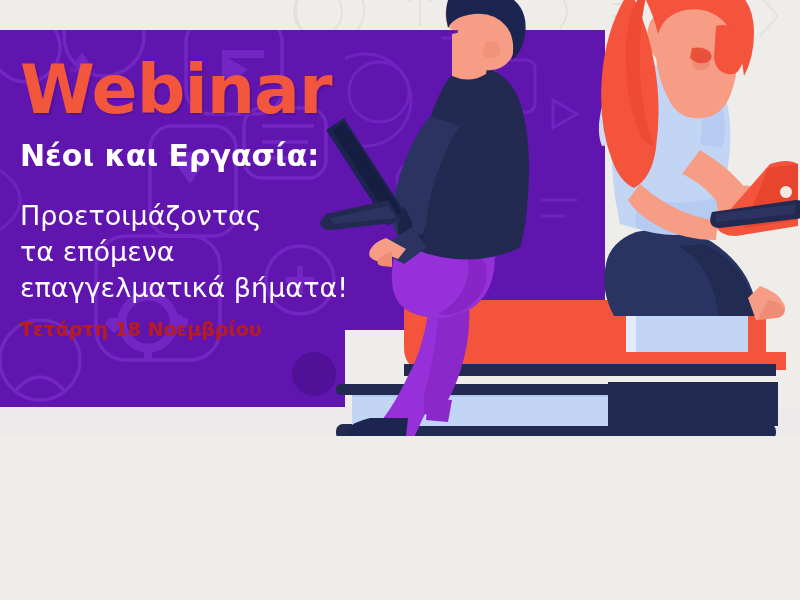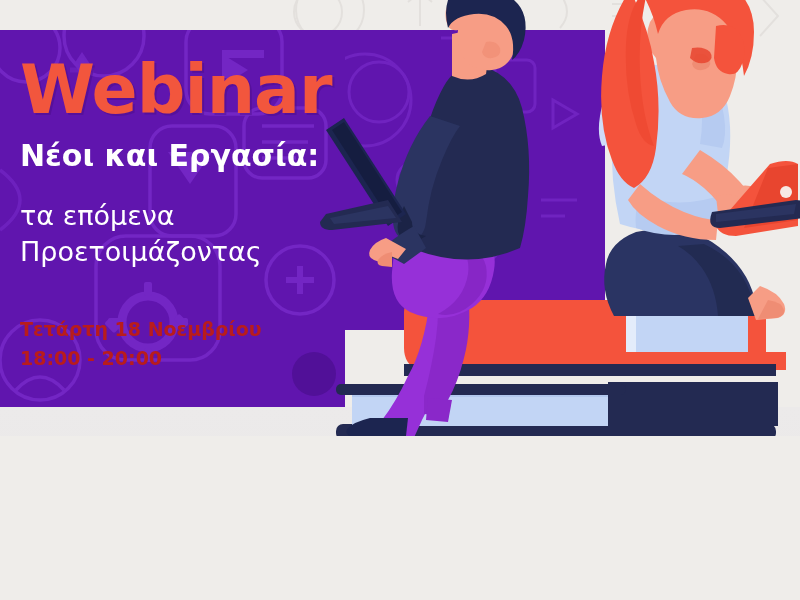--- a/index.html
+++ b/index.html
@@ -227,27 +227,27 @@
     <g>
       <use href="#sceneGroup"></use>
     </g>
   </svg>
 
   <div class="txt webinar">Webinar</div>
 
   <div class="txt subtitle">Νέοι και Εργασία:</div>
 
   <div class="txt desc">
+    <div>Προετοιμάζοντας</div>
     <div>τα επόμενα</div>
-    <div>Προετοιμάζοντας</div>
+    <div>επαγγελματικά βήματα!</div>
   </div>
 
   <div class="txt datetime">
     <div>Τετάρτη 18 Νοεμβρίου</div>
-    <div>18:00 - 20:00</div>
   </div>
 
   <svg class="logo" viewBox="0 0 150 132" width="150" height="132">
     <defs>
       <path id="arcPath" d="M10 96 a62 62 0 0 1 124 0" fill="none"></path>
     </defs>
     <g fill="none" stroke="#e0473a" stroke-width="3" stroke-linecap="round" stroke-linejoin="round">
       <path d="M50 36 q-6 -22 14 -30 q10 -4 12 4"></path>
       <path d="M100 36 q6 -22 -14 -30 q-10 -4 -12 4"></path>
       <path d="M50 36 q0 20 25 28 q25 -8 25 -28"></path>

